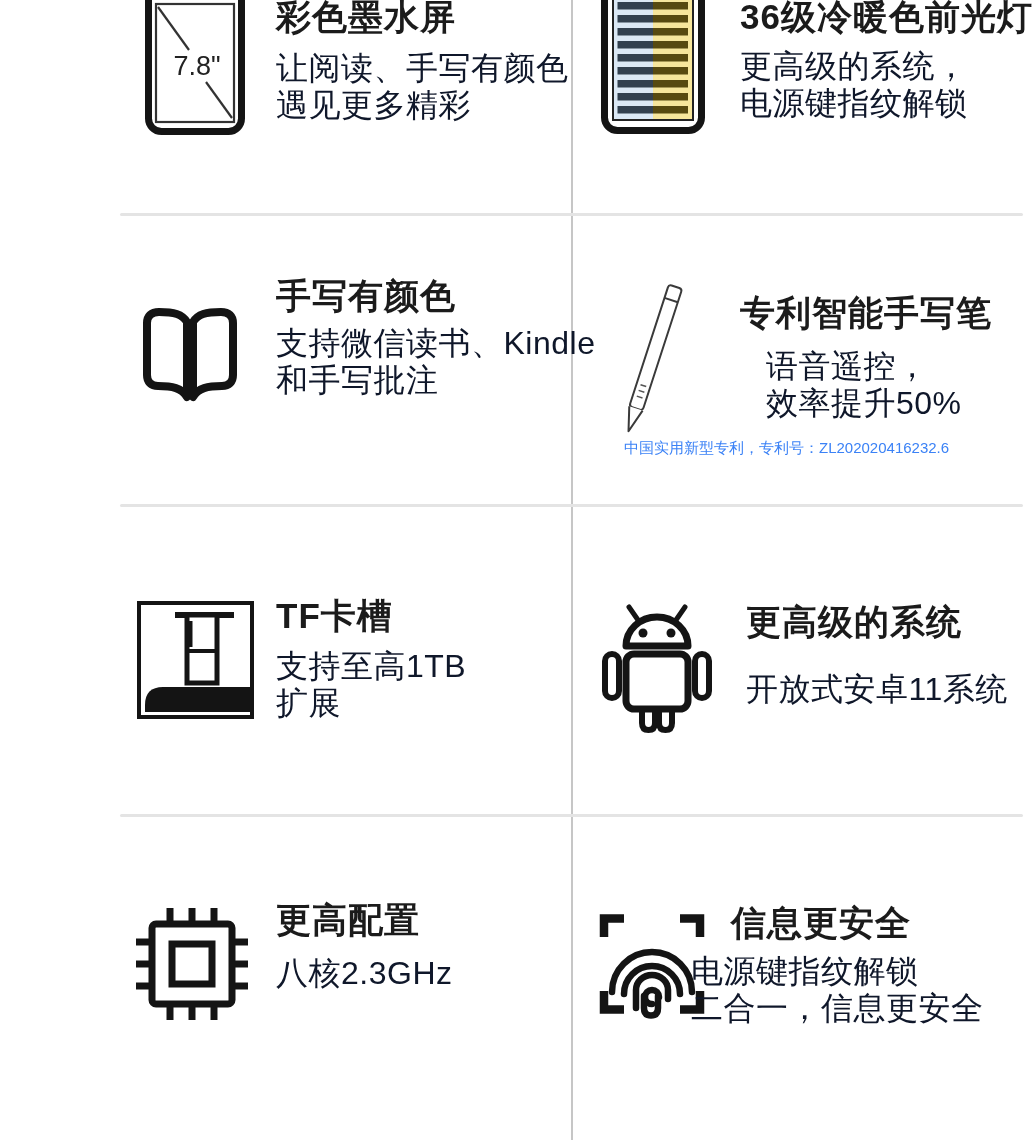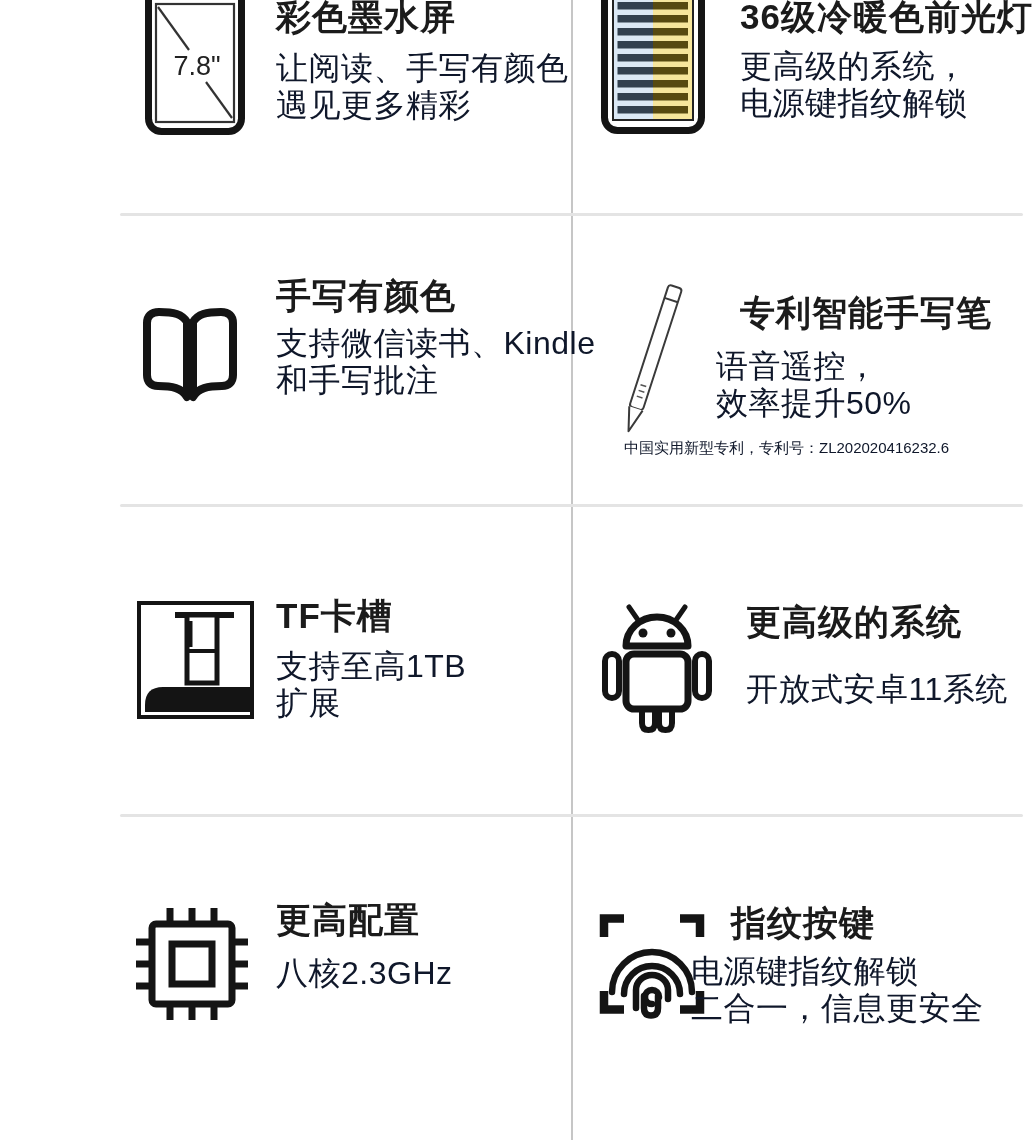--- a/index.html
+++ b/index.html
@@ -14,21 +14,21 @@
   .icon-box{position:absolute;}
   .f-title{
     position:absolute;font-size:35px;font-weight:700;line-height:40px;
     color:#1b1b1b;letter-spacing:1px;white-space:nowrap;
   }
   .f-body{
     position:absolute;font-size:32px;font-weight:400;line-height:37px;
     color:#0f172a;letter-spacing:0.5px;white-space:nowrap;
   }
   .f-foot{
-    position:absolute;font-size:15px;line-height:20px;color:#0f172a;white-space:nowrap;
+    position:absolute;font-size:15px;line-height:20px;color:#3b82f6;white-space:nowrap;
   }
   svg{display:block;overflow:visible;}
 </style>
 </head>
 <body>
 
 <div class="vdivider"></div>
 <div class="hdivider" style="top:213px"></div>
 <div class="hdivider" style="top:504px"></div>
 <div class="hdivider" style="top:814px"></div>
@@ -109,21 +109,21 @@
         <rect x="-7" y="-76" width="14" height="128" rx="3" fill="#fff" stroke="#3a3a3a" stroke-width="2"></rect>
         <line x1="-7" y1="-62" x2="7" y2="-62" stroke="#3a3a3a" stroke-width="2"></line>
         <line x1="-3" y1="28" x2="3" y2="28" stroke="#555" stroke-width="1.5"></line>
         <line x1="-3" y1="34" x2="3" y2="34" stroke="#555" stroke-width="1.5"></line>
         <line x1="-3" y1="40" x2="3" y2="40" stroke="#555" stroke-width="1.5"></line>
         <path d="M-7,52 L0,76 L7,52" fill="#fff" stroke="#3a3a3a" stroke-width="2" stroke-linejoin="round"></path>
       </g>
     </svg>
   </div>
   <div class="f-title" style="left:740px;top:293px">专利智能手写笔</div>
-  <div class="f-body" style="left:716px;top:348px">
+  <div class="f-body" style="left:766px;top:348px">
     <div>语音遥控，</div>
     <div>效率提升50%</div>
   </div>
   <div class="f-foot" style="left:624px;top:438px">中国实用新型专利，专利号：ZL202020416232.6</div>
 </div>
 
 <div>
   <div class="icon-box" style="left:137px;top:601px;width:117px;height:118px">
     <svg width="117" height="118" viewBox="0 0 117 118">
       <rect x="2" y="2" width="113" height="114" fill="#fff" stroke="#141414" stroke-width="4"></rect>
@@ -200,18 +200,18 @@
       </g>
       <g fill="none" stroke="#141414" stroke-width="6.5" stroke-linecap="round">
         <path d="M15,84 A40,40 0 0 1 95,84"></path>
         <path d="M27,86 A28,28 0 0 1 83,86"></path>
         <path d="M39,100 L39,82 A16,15 0 0 1 71,82 L71,91"></path>
         <path d="M55,96 A7,7 0 1 1 62,89"></path>
         <path d="M47,88 L47,100 Q47,107.5 54,107.5 Q61,107.5 61,100 L61,88"></path>
       </g>
     </svg>
   </div>
-  <div class="f-title" style="left:731px;top:903px">指纹按键</div>
+  <div class="f-title" style="left:731px;top:903px">信息更安全</div>
   <div class="f-body" style="left:691px;top:953px">
     <div>电源键指纹解锁</div>
     <div>二合一，信息更安全</div>
   </div>
 </div>
 
 </body></html>

